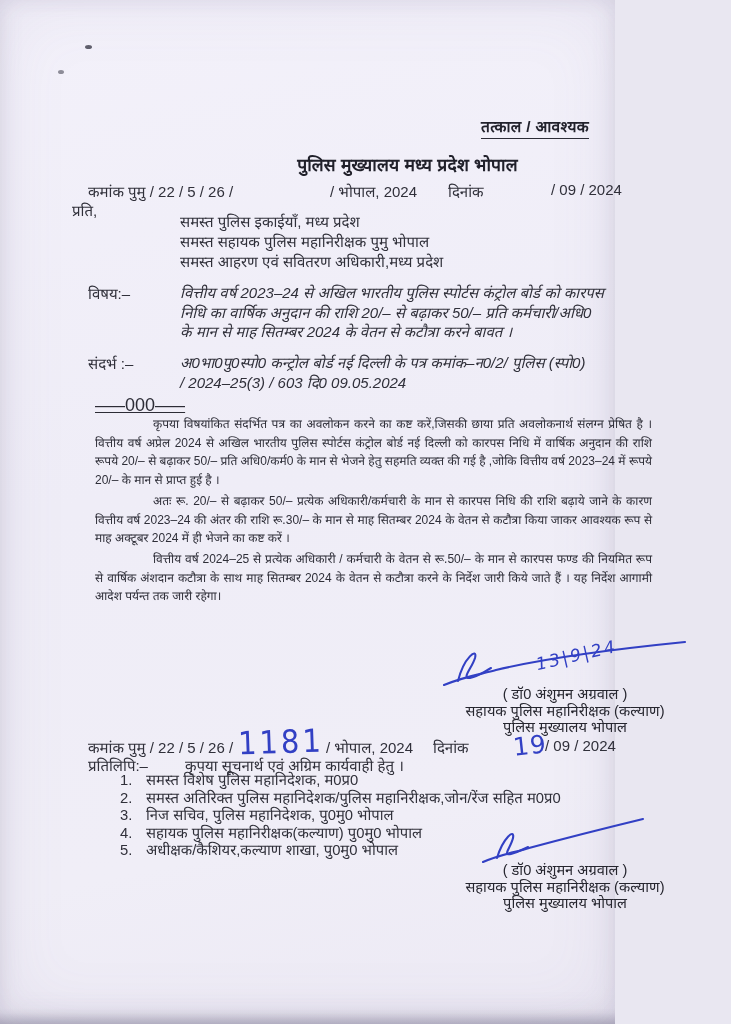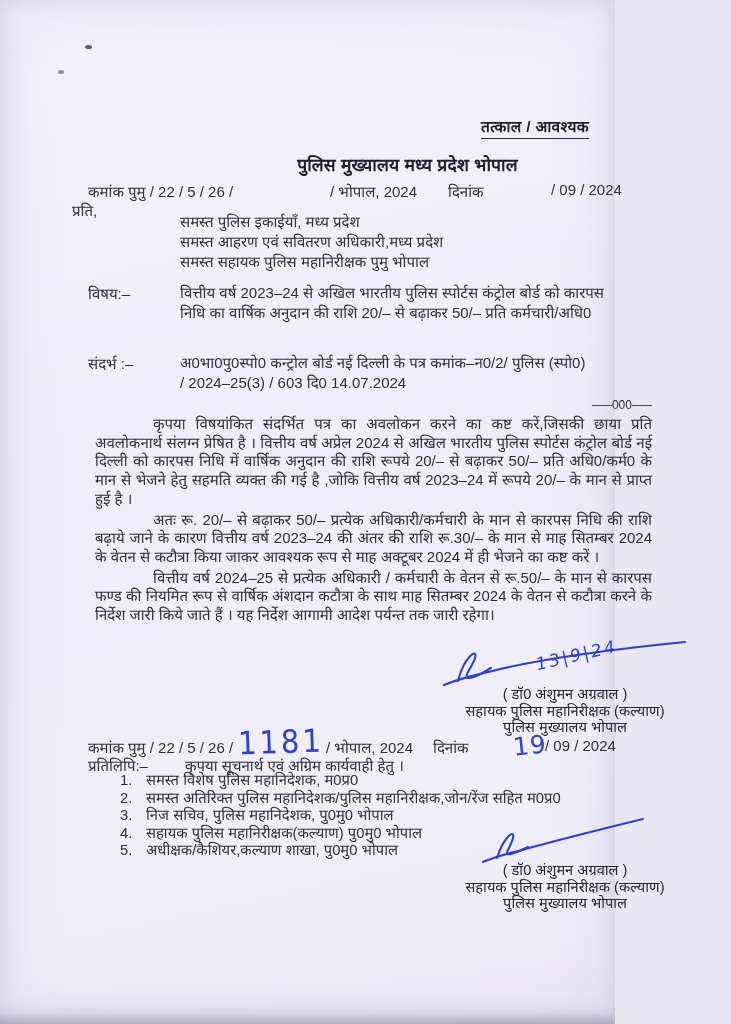--- a/index.html
+++ b/index.html
@@ -22,25 +22,25 @@
     border-bottom:1.6px solid #2c2c36;padding-bottom:1px;letter-spacing:.3px;
   }
   .title{
     width:731px;text-align:center;font-weight:bold;font-size:17.5px;color:#20202a;letter-spacing:.2px;
   }
   .row{position:absolute;left:0;top:0;width:731px;height:22px;font-size:15px;text-align:right;}
   .row span{position:absolute;white-space:nowrap;}
   .lbl{font-size:15px;}
   .block{font-size:15px;line-height:20px;}
   .block .ln{white-space:nowrap;}
-  .subj .ln,.refs .ln{line-height:19.5px;}
-  .sep{ text-align:right;font-size:12px;letter-spacing:0;color:#2c2c36;line-height:16px;}
+  .subj .ln,.refs .ln{line-height:19.5px;font-style:italic;}
+  .sep{ text-align:left;font-size:18px;letter-spacing:0;color:#2c2c36;line-height:16px;text-decoration:underline;}
   .body-col{position:absolute;left:95px;top:397px;width:557px;}
   .para{
-    margin:2px 0 0 0;font-size:15px;line-height:18.7px;
+    margin:2px 0 0 0;font-size:12px;line-height:18.7px;
     text-align:justify;text-indent:58px;color:#2e2e38;
   }
   .approval{font-size:14.8px;line-height:19px;margin-top:1px;}
   .sig{
     position:absolute;width:290px;text-align:center;font-size:14.6px;line-height:16px;color:#26262f;
   }
   .sig .sigline{line-height:16.5px;white-space:nowrap;}
   svg.inksvg{position:absolute;overflow:visible;}
   .hand{
     position:absolute;color:#3240c4;font-family:"DejaVu Sans",sans-serif;
@@ -71,36 +71,37 @@
     <span style="left:330px;">/ भोपाल,  2024</span>
     <span style="left:448px;">दिनांक</span>
     <span style="left:551px;">/ 09 / 2024</span>
   </div>
 
   <div class="abs lbl" style="left:72px;top:200px;">प्रति,</div>
 
   <div class="abs block" style="left:180px;top:212px;">
 
   <div class="ln">समस्त पुलिस इकाईयॉं,  मध्य प्रदेश</div>
+      <div class="ln">समस्त सहायक पुलिस महानिरीक्षक पुमु भोपाल</div>
       <div class="ln">समस्त आहरण एवं सवितरण अधिकारी,मध्य प्रदेश</div>
-      <div class="ln">समस्त सहायक पुलिस महानिरीक्षक पुमु भोपाल</div>
     </div>
 
   <div class="abs lbl" style="left:88px;top:283px;">विषय:–</div>
   <div class="abs block subj" style="left:180px;top:283px;">
 
   <div class="ln">वित्तीय वर्ष 2023–24 से अखिल भारतीय पुलिस स्पोर्टस कंट्रोल बोर्ड को कारपस</div>
       <div class="ln">निधि का वार्षिक अनुदान की राशि 20/– से बढ़ाकर 50/– प्रति कर्मचारी/अधि0</div>
+      <div class="ln">के मान से माह सितम्बर 2024 के वेतन से कटौत्रा करने बावत ।</div>
     </div>
 
   <div class="abs lbl" style="left:88px;top:353px;">संदर्भ :–</div>
   <div class="abs block refs" style="left:180px;top:353px;">
 
   <div class="ln">अ0भा0पु0स्पो0 कन्ट्रोल बोर्ड नई दिल्ली के पत्र कमांक–न0/2/ पुलिस (स्पो0)</div>
-      <div class="ln">/  2024–25(3) / 603  दि0  14.07.2024</div>
+      <div class="ln">/  2024–25(3) / 603  दि0  09.05.2024</div>
     </div>
 
   <div class="body-col">
     <div class="sep">–––000–––</div>
     <div>
 
     <p class="para">कृपया विषयांकित संदर्भित पत्र का अवलोकन करने का कष्ट करें,जिसकी छाया प्रति अवलोकनार्थ संलग्न प्रेषित है । वित्तीय वर्ष अप्रेल 2024 से अखिल भारतीय पुलिस स्पोर्टस कंट्रोल बोर्ड नई दिल्ली को कारपस निधि में वार्षिक अनुदान की राशि रूपये 20/– से बढ़ाकर 50/– प्रति अधि0/कर्म0 के मान से भेजने हेतु सहमति व्यक्त की गई है ,जोकि वित्तीय वर्ष 2023–24 में रूपये 20/– के मान से प्राप्त हुई है ।</p>
         <p class="para">अतः रू. 20/– से बढ़ाकर 50/– प्रत्येक अधिकारी/कर्मचारी के मान से कारपस निधि की राशि बढ़ाये जाने के कारण वित्तीय वर्ष 2023–24 की अंतर की राशि रू.30/– के मान से माह सितम्बर 2024 के वेतन से कटौत्रा किया जाकर आवश्यक रूप से माह अक्टूबर 2024 में ही भेजने का कष्ट करें ।</p>
         <p class="para">वित्तीय वर्ष 2024–25 से प्रत्येक अधिकारी  / कर्मचारी के वेतन से रू.50/– के मान से कारपस फण्ड की नियमित रूप से वार्षिक अंशदान कटौत्रा के साथ माह सितम्बर 2024 के वेतन से कटौत्रा करने के निर्देश जारी किये जाते हैं । यह निर्देश आगामी आदेश पर्यन्त तक जारी रहेगा।</p>
       </div>

